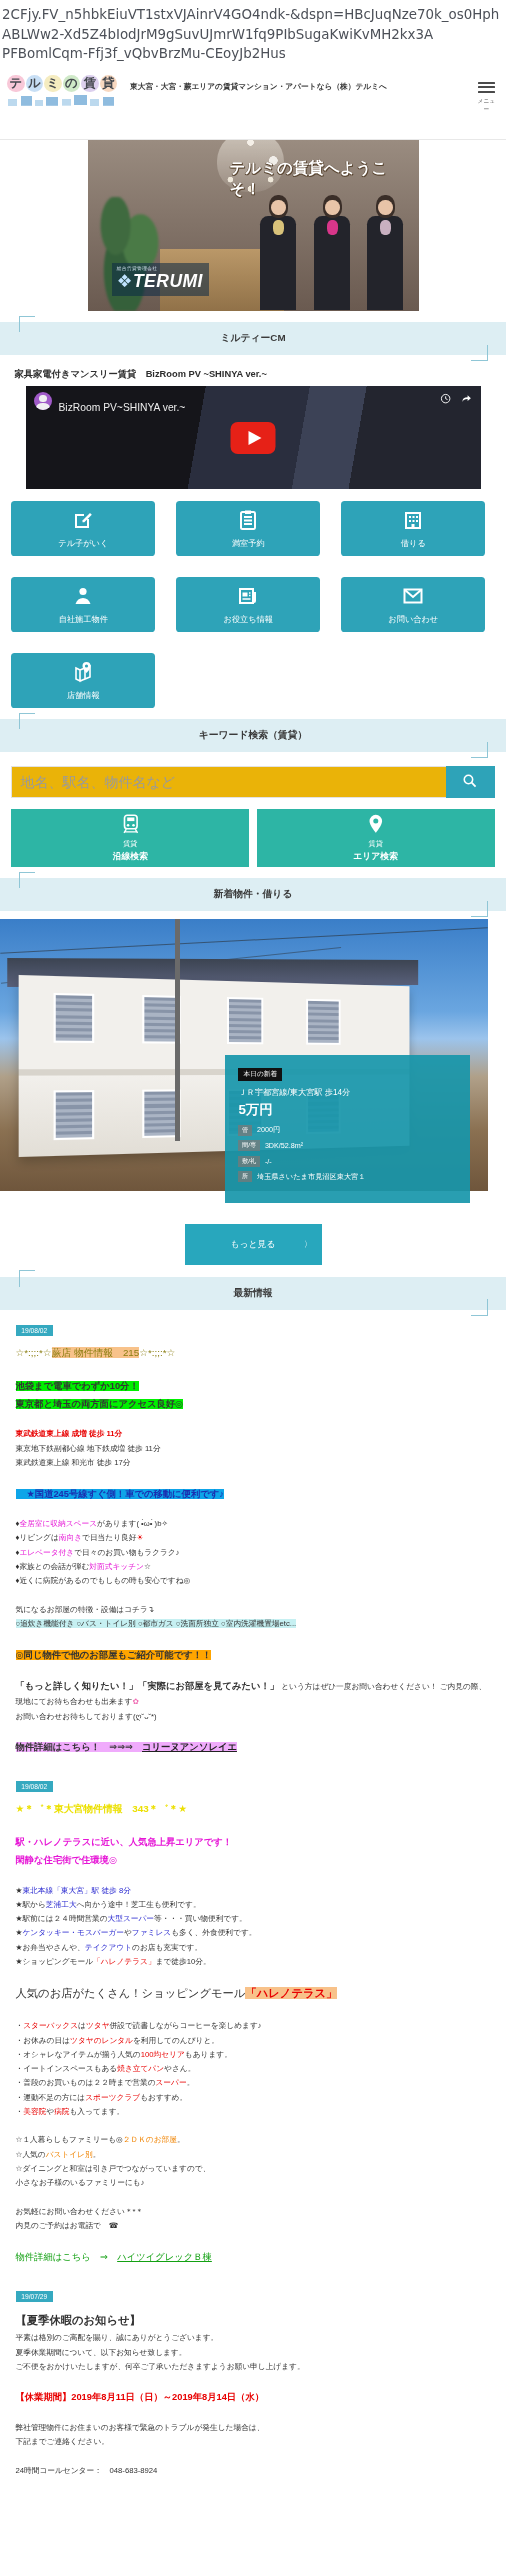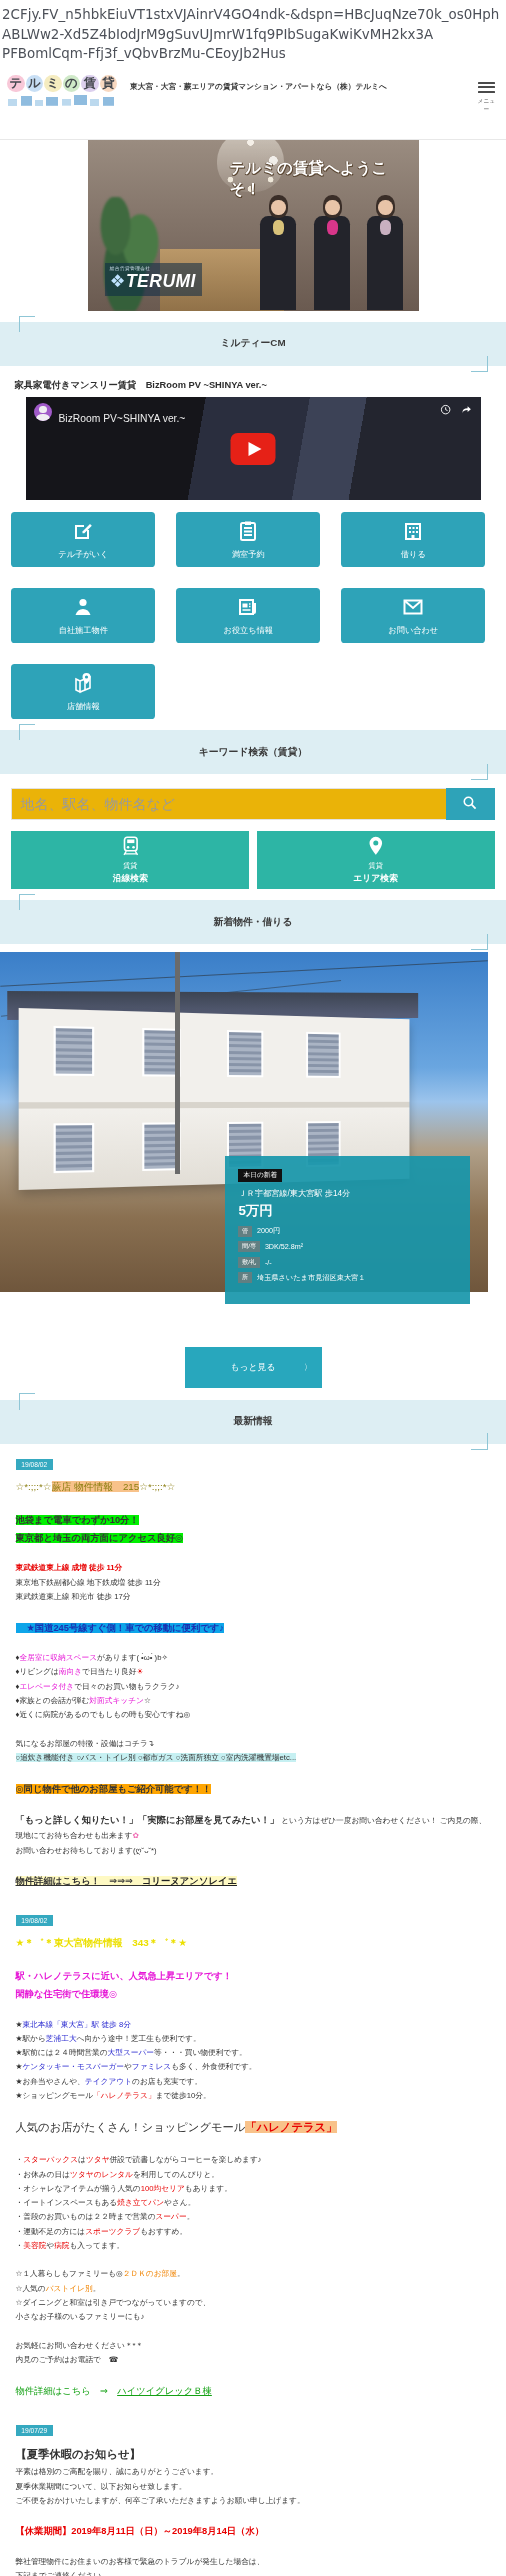--- a/index.html
+++ b/index.html
@@ -47,27 +47,27 @@
   .hero .counter{position:absolute;left:72px;bottom:0;width:124px;height:62px;background:linear-gradient(180deg,#caa36a,#9a7746);opacity:.8;}
   .hero-women{position:absolute;right:7.2px;bottom:0;width:155px;height:124px;}
   .hero-women .w{position:absolute;bottom:0;width:44px;height:116px;}
   .hero-women .w .head{position:absolute;left:12.4px;top:0;width:19.6px;height:23px;background:#3a2e28;border-radius:45% 45% 40% 40%;}
   .hero-women .w .face{position:absolute;left:15px;top:5.2px;width:14.4px;height:15.5px;background:#e8c4a8;border-radius:48%;}
   .hero-women .w .body{position:absolute;left:4.1px;top:21.6px;width:36px;height:94px;background:#23242b;border-radius:8.2px 8.2px 0 0;}
   .hero-women .w .scarf{position:absolute;left:16.5px;top:25px;width:11.3px;height:15.5px;border-radius:40%;}
   .w1{left:0;} .w2{left:54px;} .w3{left:107px;}
   .w1 .scarf{background:#d8c27a;} .w2 .scarf{background:#d8368a;} .w3 .scarf{background:#c8b0c0;}
   .hero-welcome{position:absolute;left:142px;top:18.5px;font-size:15.5px;font-weight:bold;color:#fff;text-shadow:1px 1px 0 #5a4632,-0.5px -0.5px 0 #5a4632,0.5px -0.5px 0 #5a4632,-0.5px 0.5px 0 #5a4632;}
-  .hero-logo{position:absolute;left:17px;bottom:14.4px;background:rgba(10,40,70,.55);color:#fff;padding:3.1px 6.2px 4.1px 5.2px;}
+  .hero-logo{position:absolute;left:24px;bottom:14.4px;background:rgba(10,40,70,.55);color:#fff;padding:3.1px 6.2px 4.1px 5.2px;}
   .hero-logo .sub{font-size:4.6px;letter-spacing:0.5px;color:#d8e8f4;}
   .hero-logo .brand{font-size:17.5px;font-weight:bold;font-style:italic;letter-spacing:0.5px;}
   .hero-logo .bird{color:#bfe3ff;}
 
   
-  .band{position:relative;background:#ddeef3;height:44px;margin-top:11.3px;display:flex;align-items:center;justify-content:center;}
+  .band{position:relative;background:#ddeef3;height:33px;margin-top:11.3px;display:flex;align-items:center;justify-content:center;}
   .band:before{content:"";position:absolute;left:18.5px;top:-6.2px;width:15.5px;height:15.5px;border-left:1px solid #8fc6d6;border-top:1px solid #8fc6d6;}
   .band:after{content:"";position:absolute;right:18.5px;bottom:-6.2px;width:15.5px;height:15.5px;border-right:1px solid #8fc6d6;border-bottom:1px solid #8fc6d6;}
   .band h2{margin:0;font-size:9.8px;color:#3a3a3a;font-weight:bold;}
 
   
   .video-caption{margin:13.4px 14.4px 5.2px 14.4px;font-size:9.3px;font-weight:bold;color:#2e2e2e;}
   .video{position:relative;width:455px;height:103px;margin:0 auto;background:
      linear-gradient(100deg,#15151a 0 38%,#2a2e3e 38% 60%,#3c4256 60% 72%,#23252f 72% 100%);cursor:pointer;}
   .video .vt{position:absolute;left:33px;top:16px;color:#eee;font-size:10.3px;}
   .video .avatar{position:absolute;left:8.2px;top:5.2px;width:18.5px;height:18.5px;border-radius:50%;background:#a05ac8;overflow:hidden;}
@@ -87,58 +87,58 @@
   .search-row{display:flex;margin:14.4px 11.3px 0 11.3px;height:32px;}
   .search-input{flex:1;background:#eab308;border:0.5px solid #e2e2e2;border-right:none;font-size:14px;color:#333;padding:0 8.2px;outline:none;}
   .search-input::placeholder{color:#9a9a9a;}
   .search-btn{width:49px;background:#2ea3b8;border:none;cursor:pointer;display:flex;align-items:center;justify-content:center;}
   .rail-row{display:flex;gap:7.2px;margin:10.3px 11.3px 0 11.3px;}
   .rail-btn{flex:1;height:58px;background:#2db5a5;color:#fff;display:flex;flex-direction:column;align-items:center;justify-content:center;gap:2.1px;cursor:pointer;}
   .rail-btn .r1{font-size:7.2px;}
   .rail-btn .r2{font-size:8.8px;font-weight:bold;}
 
   
-  .prop-photo{position:relative;width:488px;height:340px;margin-top:8.2px;background:
+  .prop-photo{position:relative;width:488px;height:272px;margin-top:8.2px;background:
      linear-gradient(180deg,#3a7ec8 0%,#6aa6e0 34%,#9cc4ec 44%,#b0a089 58%,#8a7051 78%,#6f563c 100%);overflow:visible;}
   .prop-photo .bldg{position:absolute;left:31px;top:62px;width:392px;height:170px;background:linear-gradient(180deg,#f2f0ec 0 55%,#e2ded6 100%);transform:perspective(361px) rotateY(7deg);box-shadow:0 5.2px 10.3px rgba(0,0,0,.25);}
   .prop-photo .roof{position:absolute;left:20.6px;top:40px;width:412px;height:27px;background:linear-gradient(180deg,#3c4452,#59607a);transform:perspective(361px) rotateY(7deg);}
   .prop-photo .bldg .win{position:absolute;width:33px;height:43px;background:repeating-linear-gradient(180deg,#8894a8 0 3.1px,#aab4c4 3.1px 6.2px);border:2.1px solid #fff;}
   .prop-photo .balc{position:absolute;left:0;top:88px;width:100%;height:6.2px;background:#d8d4cc;}
   .prop-photo .pole{position:absolute;left:175px;top:0;width:5.2px;height:222px;background:#6a6a6a;}
   .prop-photo .wire{position:absolute;left:0;top:20.6px;width:100%;height:1px;background:rgba(40,40,40,.55);transform:rotate(-3deg);}
   .prop-photo .wire2{position:absolute;left:0;top:46px;width:70%;height:1px;background:rgba(40,40,40,.45);transform:rotate(-6deg);}
   .prop-card{position:absolute;left:225px;right:18.5px;bottom:-11.3px;background:rgba(23,150,170,.92);color:#fff;padding:13.4px 13.4px 15.5px 13.4px;}
   .prop-badge{display:inline-block;background:#111;color:#fff;font-size:6.7px;padding:2.1px 5.2px;margin-bottom:6.2px;}
   .prop-access{font-size:8.2px;margin-bottom:3.1px;}
   .prop-price{font-size:13.4px;font-weight:bold;margin-bottom:5.2px;}
   .prop-row{font-size:7.2px;margin:4.6px 0;display:flex;align-items:center;}
   .prop-row .pl{background:rgba(120,120,120,.75);padding:1px 3.6px;margin-right:5.2px;font-size:6.2px;white-space:nowrap;}
 
   
-  .more-btn{position:relative;width:137px;height:41px;background:#28a7bd;color:#fff;margin:55px auto 0 auto;display:flex;align-items:center;justify-content:center;font-size:8.8px;cursor:pointer;}
+  .more-btn{position:relative;width:137px;height:41px;background:#28a7bd;color:#fff;margin:33px auto 0 auto;display:flex;align-items:center;justify-content:center;font-size:8.8px;cursor:pointer;}
   .more-btn .chev{position:absolute;right:9.3px;font-size:8.2px;}
 
   
   .news{padding:8.2px 15.5px 5.2px 15.5px;}
   .news-item{margin-bottom:17.5px;}
   .date-badge{display:inline-block;background:#35a9c0;color:#fff;font-size:6.7px;padding:2.1px 5.7px;margin:7.2px 0 8.2px 0;}
   .nl{font-size:7.7px;line-height:1.85;color:#333;}
   .nl.gap{height:14.4px;}
   .nl.big{font-size:9.3px;line-height:1.95;}
   .nl.huge{font-size:11.3px;line-height:1.9;}
   .nl.title{font-size:9.8px;}
   .s-bold{font-weight:bold;}
   .s-big2{font-size:9.3px;font-weight:bold;}
   .s-m{color:#e616d6;} .s-r{color:#e80000;} .s-b{color:#2a2ad0;} .s-bl{color:#1a2fb0;}
   .s-p{color:#f06eb4;} .s-o{color:#f08300;} .s-g{color:#13a113;} .s-y{color:#ece000;}
   .s-ol{color:#8a7d10;}
   .s-lk{text-decoration:underline;color:#222;cursor:pointer;}
   .s-lkg{text-decoration:underline;color:#13a113;cursor:pointer;}
   .s-Hg{background:#00f000;} .s-Hc{background:#0ea5e9;padding-left:11px;} .s-Hlc{background:#c6f0f2;}
-  .s-Ho{background:#ffa500;} .s-Hp{background:#f8c28a;} .s-Hy{background:#fef9c3;text-decoration:underline;}
+  .s-Ho{background:#ffa500;} .s-Hp{background:#f8c28a;} .s-Hy{background:#f0abfc;}
 </style>
 </head>
 <body>
 
 <div class="wrap">
 
   <div class="url-block">
       <div>2CFjy.FV_n5hbkEiuVT1stxVJAinrV4GO4ndk-&amp;dspn=HBcJuqNze70k_os0HphABLWw2-Xd5Z4bIodJrM9gSuvUJmrW1fq9PIbSugaKwiKvMH2kx3A</div>
       <div>PFBomlCqm-Ffj3f_vQbvBrzMu-CEoyJb2Hus</div>
   </div>

